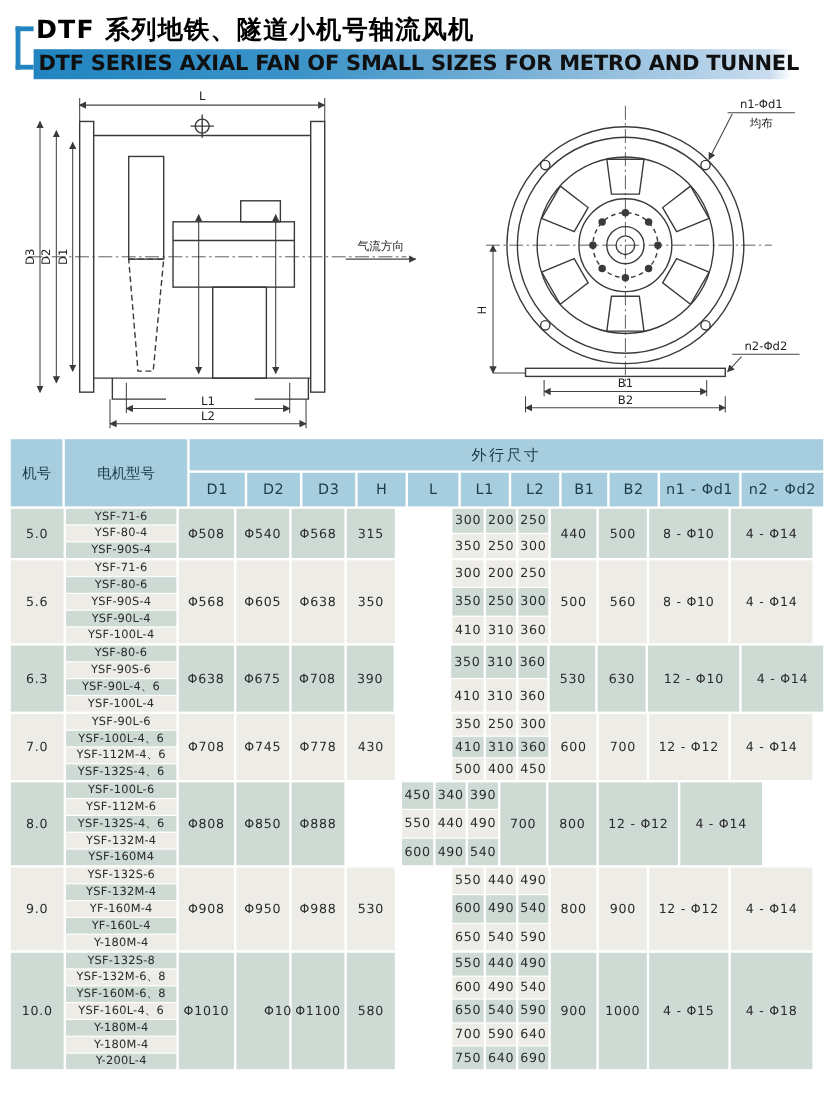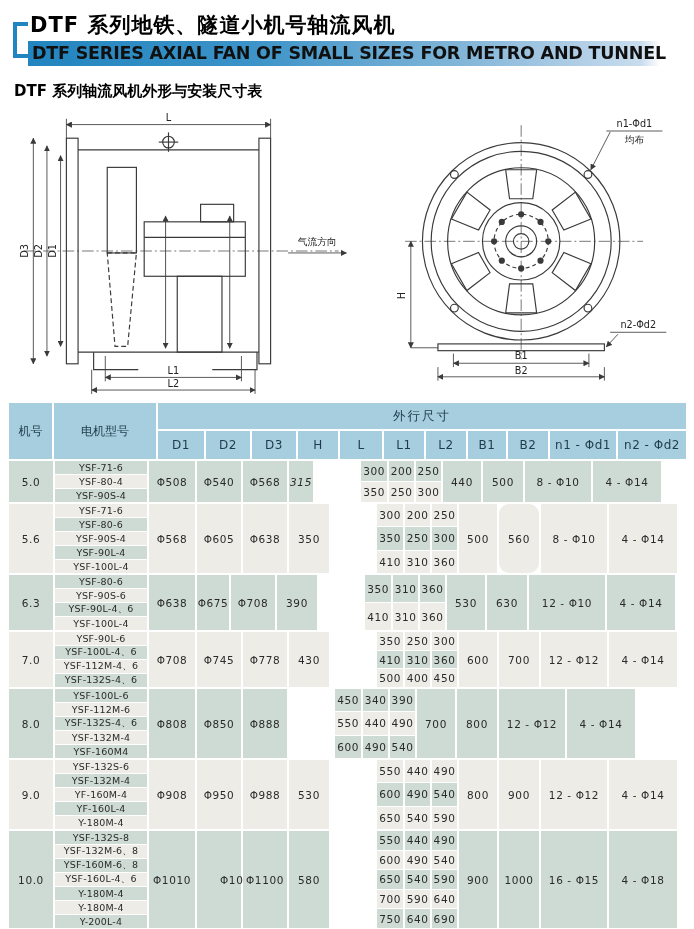--- a/index.html
+++ b/index.html
@@ -56,21 +56,20 @@
 <body>
 
 <div class="page">
 
   <div class="hdr">
     <div class="bracket"></div>
     <h1>DTF 系列地铁、隧道小机号轴流风机</h1>
     <div class="en-bar">DTF SERIES AXIAL FAN OF SMALL SIZES FOR METRO AND TUNNEL</div>
   </div>
 
-  <h2>DTF 系列轴流风机外形与安装尺寸表</h2>
 
   <div class="drawings">
 
     <svg class="dwg" width="352" height="292" viewBox="0 0 362 300">
       <defs>
         <marker id="arA" viewBox="0 0 10 10" refX="9" refY="5" markerWidth="7" markerHeight="7" orient="auto-start-reverse">
           <path d="M0,0 L10,5 L0,10 z" fill="#3a3a3a"></path>
         </marker>
       </defs>
       <g stroke="#3a3a3a" fill="none" stroke-width="1.2">
@@ -207,21 +206,21 @@
         <div class="group-row" style="height: 41px;">
           <div class="cell num bg-g" style="width: 44px;">5.0</div>
           <div class="motor-stack" style="width: 92px;">
             <div class="motor-cell bg-g">YSF-71-6</div>
             <div class="motor-cell bg-w">YSF-80-4</div>
             <div class="motor-cell bg-g">YSF-90S-4</div>
           </div>
           <div class="cell num bg-g" style="width: 46px;">Φ508</div>
           <div class="cell num bg-g" style="width: 44px;">Φ540</div>
           <div class="cell num bg-g" style="width: 44px;">Φ568</div>
-          <div class="cell num bg-g" style="width: 24px; font-style: italic;">315</div>
+          <div class="cell num bg-g" style="width: 40px;">315</div>
           <div class="l-block" style="width: 126px;">
             <div class="l-subrow">
               <div class="cell num bg-g" style="width: 42px;">300</div>
               <div class="cell num bg-g" style="width: 40px;">200</div>
               <div class="cell num bg-g" style="width: 40px;">250</div>
             </div>
             <div class="l-subrow">
               <div class="cell num bg-w" style="width: 42px;">350</div>
               <div class="cell num bg-w" style="width: 40px;">250</div>
               <div class="cell num bg-w" style="width: 40px;">300</div>
@@ -256,34 +255,34 @@
               <div class="cell num bg-g" style="width: 40px;">250</div>
               <div class="cell num bg-g" style="width: 40px;">300</div>
             </div>
             <div class="l-subrow">
               <div class="cell num bg-w" style="width: 42px;">410</div>
               <div class="cell num bg-w" style="width: 40px;">310</div>
               <div class="cell num bg-w" style="width: 40px;">360</div>
             </div>
           </div>
           <div class="cell num bg-w" style="width: 38px;">500</div>
-          <div class="cell num bg-w" style="width: 40px; border-radius: 10px;">560</div>
+          <div class="cell num bg-w" style="width: 40px;">560</div>
           <div class="cell num bg-w" style="width: 66px;">8 - Φ10</div>
           <div class="cell num bg-w" style="width: 68px;">4 - Φ14</div>
         </div>
         <div class="group-row" style="height: 55px;">
           <div class="cell num bg-g" style="width: 44px;">6.3</div>
           <div class="motor-stack" style="width: 92px;">
             <div class="motor-cell bg-g">YSF-80-6</div>
             <div class="motor-cell bg-w">YSF-90S-6</div>
             <div class="motor-cell bg-g">YSF-90L-4、6</div>
             <div class="motor-cell bg-w">YSF-100L-4</div>
           </div>
           <div class="cell num bg-g" style="width: 46px;">Φ638</div>
-          <div class="cell num bg-g" style="width: 32px;">Φ675</div>
+          <div class="cell num bg-g" style="width: 44px;">Φ675</div>
           <div class="cell num bg-g" style="width: 44px;">Φ708</div>
           <div class="cell num bg-g" style="width: 40px;">390</div>
           <div class="l-block" style="width: 126px;">
             <div class="l-subrow">
               <div class="cell num bg-g" style="width: 42px;">350</div>
               <div class="cell num bg-g" style="width: 40px;">310</div>
               <div class="cell num bg-g" style="width: 40px;">360</div>
             </div>
             <div class="l-subrow">
               <div class="cell num bg-w" style="width: 42px;">410</div>
@@ -436,19 +435,19 @@
               <div class="cell num bg-w" style="width: 40px;">640</div>
             </div>
             <div class="l-subrow">
               <div class="cell num bg-g" style="width: 42px;">750</div>
               <div class="cell num bg-g" style="width: 40px;">640</div>
               <div class="cell num bg-g" style="width: 40px;">690</div>
             </div>
           </div>
           <div class="cell num bg-g" style="width: 38px;">900</div>
           <div class="cell num bg-g" style="width: 40px;">1000</div>
-          <div class="cell num bg-g" style="width: 66px;">16 - Φ15</div>
+          <div class="cell num bg-g" style="width: 66px;">4 - Φ15</div>
           <div class="cell num bg-g" style="width: 68px;">4 - Φ18</div>
         </div>
       </div>
   </div>
 
 </div>
 
 </body></html>

